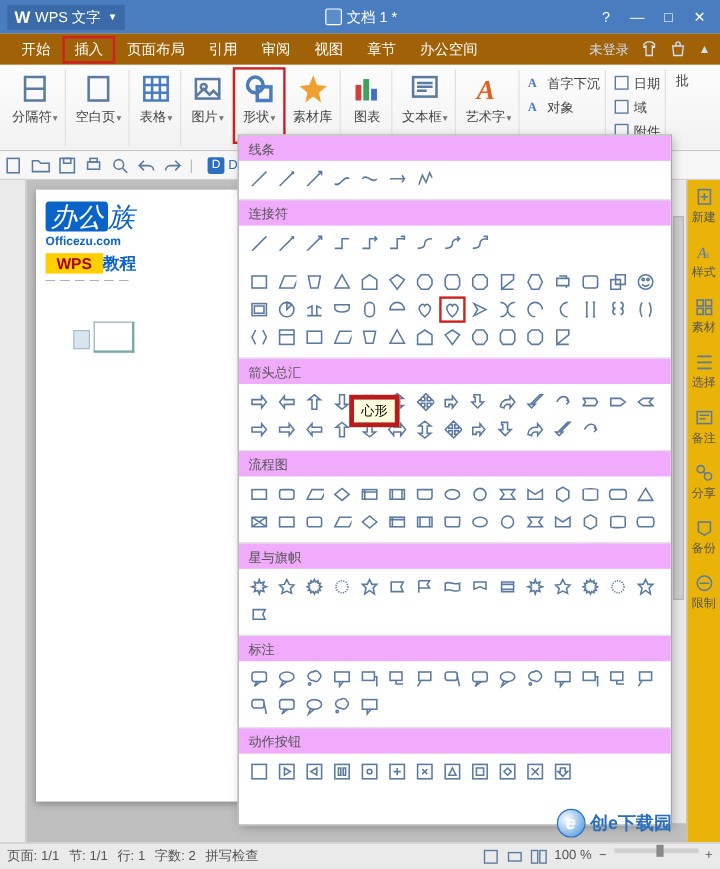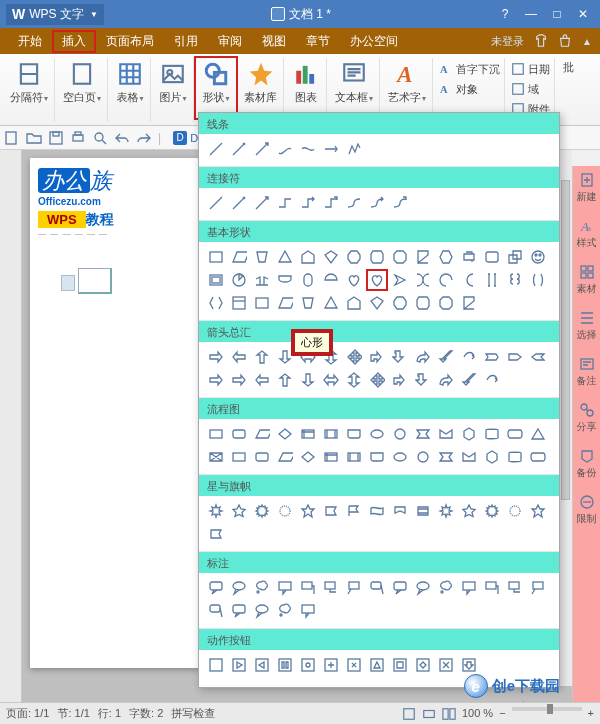--- a/index.html
+++ b/index.html
@@ -45,29 +45,29 @@
   .wm .l1 .b{background:#0a63c7;color:#fff;padding:0 4px;border-radius:3px}
   .wm .l2{font-size:10px;color:#0a63c7;font-weight:bold}
   .wm .l3{margin-top:4px}
   .wm .l3 .wps{background:#ffd000;color:#a00;font-weight:bold;padding:1px 9px;font-size:13px}
   .wm .l3 .kc{color:#0a63c7;font-weight:bold;font-size:14px}
   .wm .l4{font-size:8px;color:#888;letter-spacing:1px}
   .tinydoc{position:absolute;top:110px;left:48px;width:34px;height:26px;border:1px solid #9ab;border-right:2px solid #7aa;border-bottom:2px solid #7aa}
   .tinydoc:before{content:"";position:absolute;left:-18px;top:6px;width:12px;height:14px;background:#d8e4ef;border:1px solid #a8bcd0}
   
   .shapes-panel{position:absolute;top:112px;left:198px;width:362px;height:576px;background:#fff;border:1px solid #a8a8a8;box-shadow:2px 2px 8px rgba(0,0,0,.25);overflow:hidden;font-size:11px}
-  .sp-sec{padding:4px 8px 2px;color:#555;border-top:1px solid #e5e5e5;background:#5eead4}
+  .sp-sec{padding:4px 8px 2px;color:#555;border-top:1px solid #e5e5e5;background:#f0abfc}
   .sp-sec:first-child{border-top:none}
   .sp-grid{display:flex;flex-wrap:wrap;padding:4px 6px 6px;gap:1px}
   .sp-item{width:22px;height:22px;display:flex;align-items:center;justify-content:center;color:#5a7aa0;cursor:pointer}
   .sp-item.hl{border:2px solid #d02020}
   .sp-item svg{width:16px;height:16px}
   .tooltip{position:absolute;top:216px;left:92px;background:#ffffe0;border:4px solid #b91c1c;padding:2px 6px;font-size:11px;white-space:nowrap}
   
-  .side-panel{position:absolute;top:166px;right:0;width:28px;bottom:22px;background:#fca5a5;border-left:1px solid #c8c8c8;display:flex;flex-direction:column;align-items:center;padding-top:6px;gap:14px}
+  .side-panel{position:absolute;top:150px;right:0;width:28px;bottom:22px;background:#eab308;border-left:1px solid #c8c8c8;display:flex;flex-direction:column;align-items:center;padding-top:6px;gap:14px}
   .side-item{display:flex;flex-direction:column;align-items:center;gap:2px;font-size:10px;color:#555;cursor:pointer}
   .side-item .si-ic{width:16px;height:16px}
   
   .statusbar{position:absolute;bottom:0;left:0;right:0;height:22px;background:#eaeaea;border-top:1px solid #c8c8c8;display:flex;align-items:center;padding:0 6px;font-size:11px;color:#555;gap:8px}
   .statusbar .zoom{margin-left:auto;display:flex;align-items:flex-start;gap:6px}
   .statusbar .zbar{width:70px;height:4px;background:#d0d0d0;position:relative}
   .statusbar .zbar .thumb{position:absolute;left:50%;top:-3px;width:6px;height:10px;background:#888}
   
   .footer-wm{position:absolute;bottom:26px;right:40px;display:flex;align-items:center;gap:4px;font-size:15px;font-weight:bold;color:#2a6fbf}
   .footer-wm .eball{width:24px;height:24px;border-radius:50%;background:radial-gradient(circle at 35% 35%,#fff,#3a8cdf);border:1px solid #2a6fbf;display:flex;align-items:center;justify-content:center;color:#fff;font-style:italic}
@@ -368,21 +368,20 @@
         <svg viewBox="0 0 16 16">
           <path class="ssvg" d="M2 12q6 0 6-4t6-4M12 2l2 2-2 2"></path>
         </svg>
       </div>
       <div class="sp-item">
         <svg viewBox="0 0 16 16">
           <path class="ssvg" d="M2 12q6 0 6-4t6-4M11 2h3v3"></path>
         </svg>
       </div>
     </div>
-    <div class="sp-sec">基本形状</div>
     <div class="sp-grid">
       <div class="sp-item">
         <svg viewBox="0 0 16 16">
           <rect class="ssvg" x="2" y="3" width="12" height="10"></rect>
         </svg>
       </div>
       <div class="sp-item">
         <svg viewBox="0 0 16 16">
           <path class="ssvg" d="M4 3h12l-4 10H0z" transform="translate(2,0)"></path>
         </svg>

